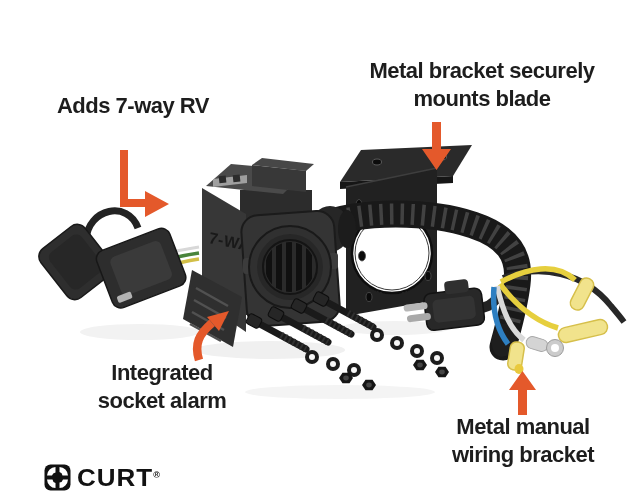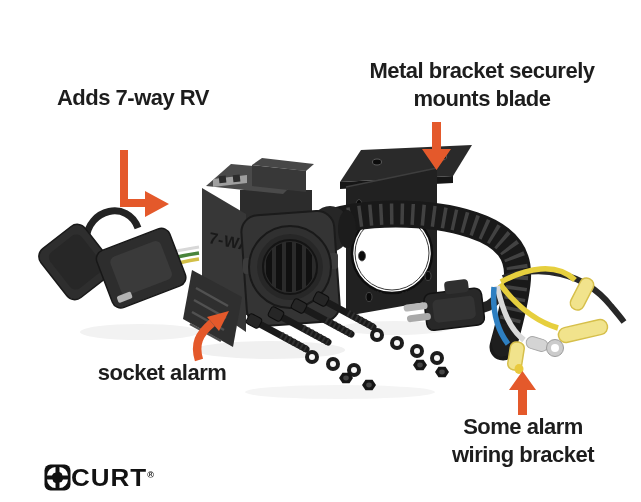--- a/index.html
+++ b/index.html
@@ -16,21 +16,21 @@
     text-align:center;
     font-weight:bold;
     font-size:22px;
     line-height:28px;
     letter-spacing:-0.5px;
     color:#1d1d1d;
   }
   .callout span{display:block;white-space:nowrap;}
   .brand{
     position:absolute;left:44px;top:464px;
-    display:flex;align-items:center;
+    display:flex;align-items:center;gap:6px;
   }
   .brand-word{
     font-weight:bold;font-size:26px;color:#121212;
     letter-spacing:1px;line-height:27px;
     transform:scaleY(0.95);
   }
   .brand-reg{font-size:9px;vertical-align:top;position:relative;top:-2px;}
 </style>
 </head>
 <body>
@@ -234,35 +234,36 @@
       <path d="M120,150 L128,150 L128,199 L145,199 L145,191 L169,204 L145,217 L145,207 L120,207 Z"></path>
       <path d="M432,122 L441,122 L441,149 L451,149 L436.5,170 L422,149 L432,149 Z"></path>
       <g>
         <path d="M199,360 C194,344 199,334 212,323" stroke="#E4592B" stroke-width="8.5" fill="none"></path>
         <polygon points="229,311 219,331 207,317"></polygon>
       </g>
       <path d="M518,415 L518,390 L509,390 L522.5,371 L536,390 L527,390 L527,415 Z"></path>
     </g>
   </svg>
 
-  <div class="callout" style="left:18px;top:84px;width:230px;">
+  <div class="callout" style="left:18px;top:92px;width:230px;">
     <span>Adds 7-way RV</span>
   </div>
 
   <div class="callout" style="left:346px;top:57px;width:272px;">
     <span>Metal bracket securely</span>
     <span>mounts blade</span>
   </div>
 
   <div class="callout" style="left:48px;top:359px;width:228px;">
+    <span>Integrated</span>
     <span>socket alarm</span>
   </div>
 
   <div class="callout" style="left:408px;top:413px;width:230px;">
-    <span>Some alarm</span>
+    <span>Metal manual</span>
     <span>wiring bracket</span>
   </div>
 
   <div class="brand">
     <svg width="27" height="27" viewBox="0 0 27 27">
       <rect x="0.5" y="0.5" width="26" height="26" rx="6" fill="#111111"></rect>
       <g fill="#ffffff" transform="translate(13.5,13.5)">
         <path d="M2,-10.5 A9,9 0 0 1 10.5,-2 L5,-2 A4,4 0 0 0 2,-5.5 Z"></path>
         <path d="M2,-10.5 A9,9 0 0 1 10.5,-2 L5,-2 A4,4 0 0 0 2,-5.5 Z" transform="rotate(90)"></path>
         <path d="M2,-10.5 A9,9 0 0 1 10.5,-2 L5,-2 A4,4 0 0 0 2,-5.5 Z" transform="rotate(180)"></path>

